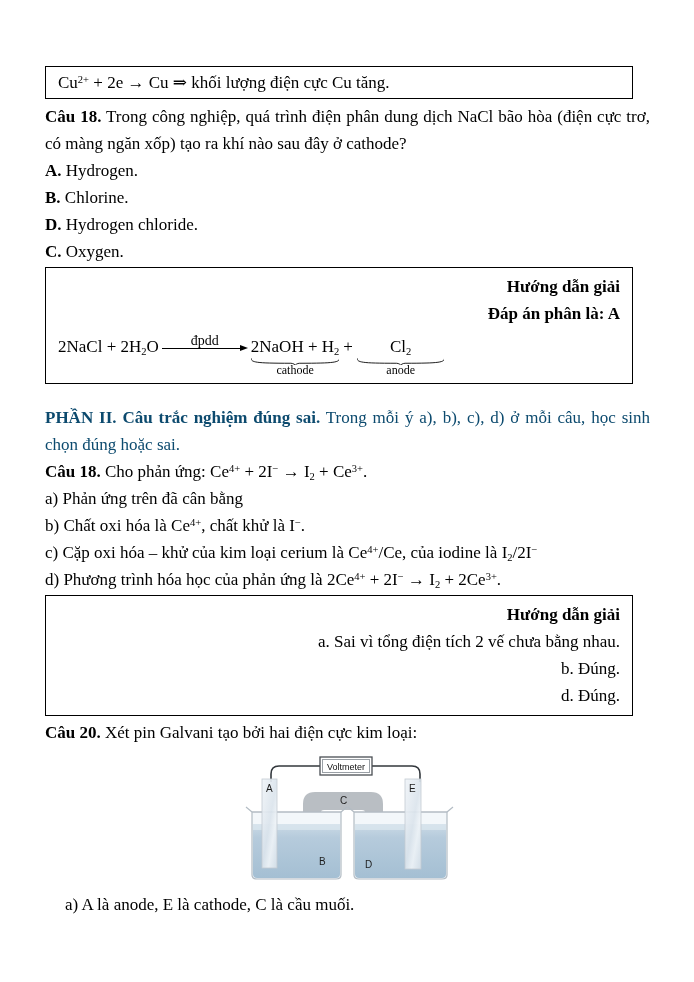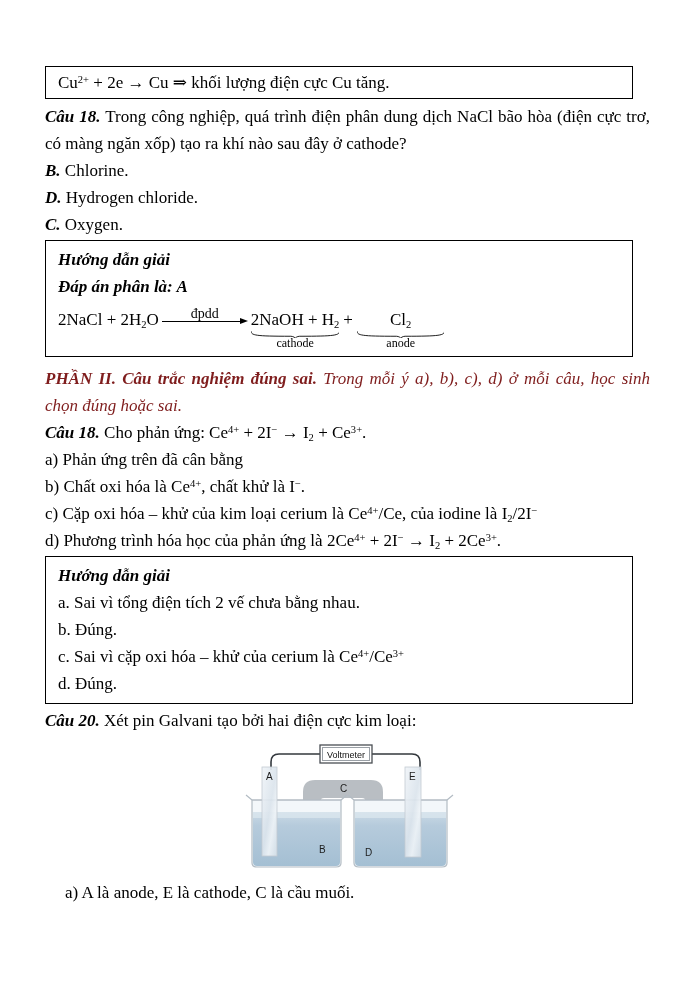--- a/index.html
+++ b/index.html
@@ -5,30 +5,30 @@
   * { box-sizing: border-box; }
   html,body { margin:0; padding:0; }
   body {
     width:694px; height:982px; background:#ffffff;
     font-family:"Liberation Serif","DejaVu Serif",serif;
     font-size:17px; color:#000;
   }
   .page { position:relative; width:694px; height:982px; padding:66px 44px 0 45px; overflow:hidden; }
   p { margin:0; line-height:27px; }
   .just { text-align:justify; }
-  b, .bold { font-weight:bold;font-style:italic; }
+  b, .bold { font-weight:bold; }
   sup, sub { font-size:0.62em; line-height:0; vertical-align:baseline; position:relative; }
   sup { top:-0.52em; }
   sub { top:0.28em; }
-  .box { width:588px; border:1.5px solid #000; }
+  .box { width:588px; border:1.5px solid #000;text-align:right; }
   .box-note { height:33px; display:flex; align-items:center; padding:0 12px; }
   .box-sol18 { margin-top:2px; padding:5px 12px 8px 12px; }
   .box-sol19 { margin-top:2px; padding:5px 12px 6px 12px; }
   .q18-para { margin-top:4px; }
-  .part2 { margin-top:8px; color:#7f1d1d;font-style:italic; }
+  .part2 { margin-top:20px; color:#0c4a6e; }
   .part2 .lead { font-weight:bold; }
   .q20-para { margin-top:3px; }
   .last-item { margin-top:8px;margin-left:20px; }
   
   .equation { display:flex; align-items:flex-start; margin-top:9px; line-height:21px; }
   .eq-col { display:flex; flex-direction:column; align-items:center; }
   .eq-col .ubrace { display:block; width:100%; height:7px; margin-top:1px; }
   .brace-label { font-size:12px; line-height:10px; }
   .eq-plus { margin:0 4px; }
   .rxn-arrow { display:flex; flex-direction:column; align-items:center; margin:0 3px; padding-top:0; }
@@ -45,20 +45,21 @@
 </head>
 <body>
 
 <div class="page">
 
   <div class="box box-note">
     <span>Cu<sup>2+</sup> +  2e → Cu ⇒ khối lượng điện cực Cu tăng.</span>
   </div>
 
   <p class="just q18-para"><b>Câu 18.</b><span> Trong công nghiệp, quá trình điện phân dung dịch NaCl bão hòa (điện cực trơ, có màng ngăn xốp) tạo ra khí nào sau đây ở cathode?</span></p>
+  <p><b>A.</b><span> Hydrogen.</span></p>
   <p><b>B.</b><span> Chlorine.</span></p>
   <p><b>D.</b><span> Hydrogen chloride.</span></p>
   <p><b>C.</b><span> Oxygen.</span></p>
 
   <div class="box box-sol18">
     <p><b>Hướng dẫn giải</b></p>
     <p><b>Đáp án phân là: A</b></p>
     <div class="equation">
       <span class="eq-part">2NaCl + 2H<sub>2</sub>O</span>
       <span class="rxn-arrow">
@@ -88,21 +89,20 @@
   <p><b>Câu 18.</b><span> Cho phản ứng: Ce<sup>4+</sup> + 2I<sup>−</sup> → I<sub>2</sub> + Ce<sup>3+</sup>.</span></p>
   <p>a) Phản ứng trên đã cân bằng</p>
   <p>b) Chất oxi hóa là Ce<sup>4+</sup>, chất khử là I<sup>−</sup>.</p>
   <p>c) Cặp oxi hóa – khử của kim loại cerium là Ce<sup>4+</sup>/Ce, của iodine là I<sub>2</sub>/2I<sup>−</sup></p>
   <p>d) Phương trình hóa học của phản ứng là 2Ce<sup>4+</sup> + 2I<sup>−</sup> → I<sub>2</sub> + 2Ce<sup>3+</sup>.</p>
 
   <div class="box box-sol19">
     <p><b>Hướng dẫn giải</b></p>
     <p>a. Sai vì tổng điện tích 2 vế chưa bằng nhau.</p>
     <p>b. Đúng.</p>
-    <p>c. Sai vì cặp oxi hóa – khử của cerium là Ce<sup>4+</sup>/Ce<sup>3+</sup></p>
     <p>d. Đúng.</p>
   </div>
 
   <p class="q20-para"><b>Câu 20.</b><span> Xét pin Galvani tạo bởi hai điện cực kim loại:</span></p>
 
   <div class="diagram">
     <svg width="230" height="135" viewBox="0 0 230 135">
       <defs>
         <linearGradient id="liq" x1="0" y1="0" x2="0" y2="1">
           <stop offset="0" stop-color="#cbdae6"></stop>

